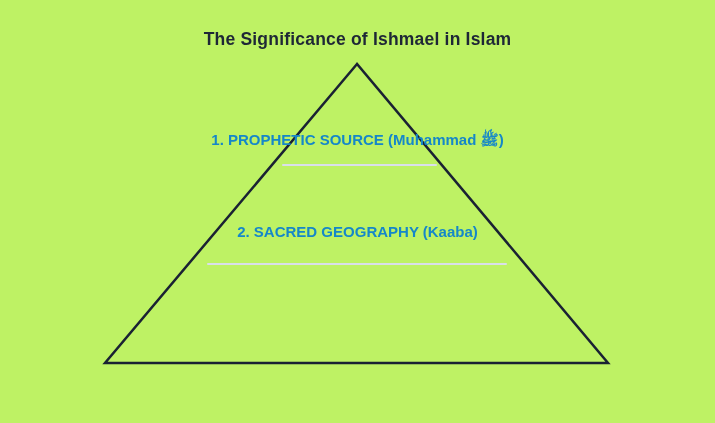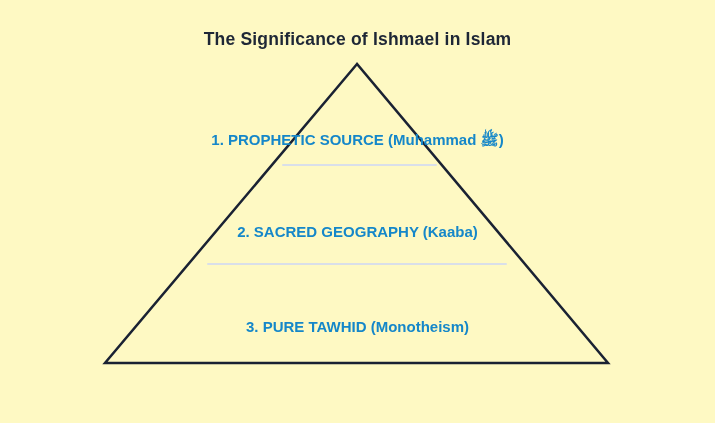--- a/index.html
+++ b/index.html
@@ -9,21 +9,21 @@
   body {
     width: 715px;
     height: 423px;
     overflow: hidden;
     font-family: "Liberation Sans", sans-serif;
   }
   .stage {
     position: relative;
     width: 715px;
     height: 423px;
-    background: #fef9c3;
+    background: #bef264;
   }
   .diagram-title {
     position: absolute;
     top: 29px;
     left: 0;
     right: 0;
     margin: 0;
     text-align: center;
     font-size: 17.5px;
     font-weight: bold;
@@ -79,15 +79,14 @@
   </svg>
 
   <div class="level-label level-1">1. PROPHETIC SOURCE (Muhammad ﷺ)</div>
 
   <div class="divider divider-1"></div>
 
   <div class="level-label level-2">2. SACRED GEOGRAPHY (Kaaba)</div>
 
   <div class="divider divider-2"></div>
 
-  <div class="level-label level-3">3. PURE TAWHID (Monotheism)</div>
 
 </div>
 
 </body></html>

